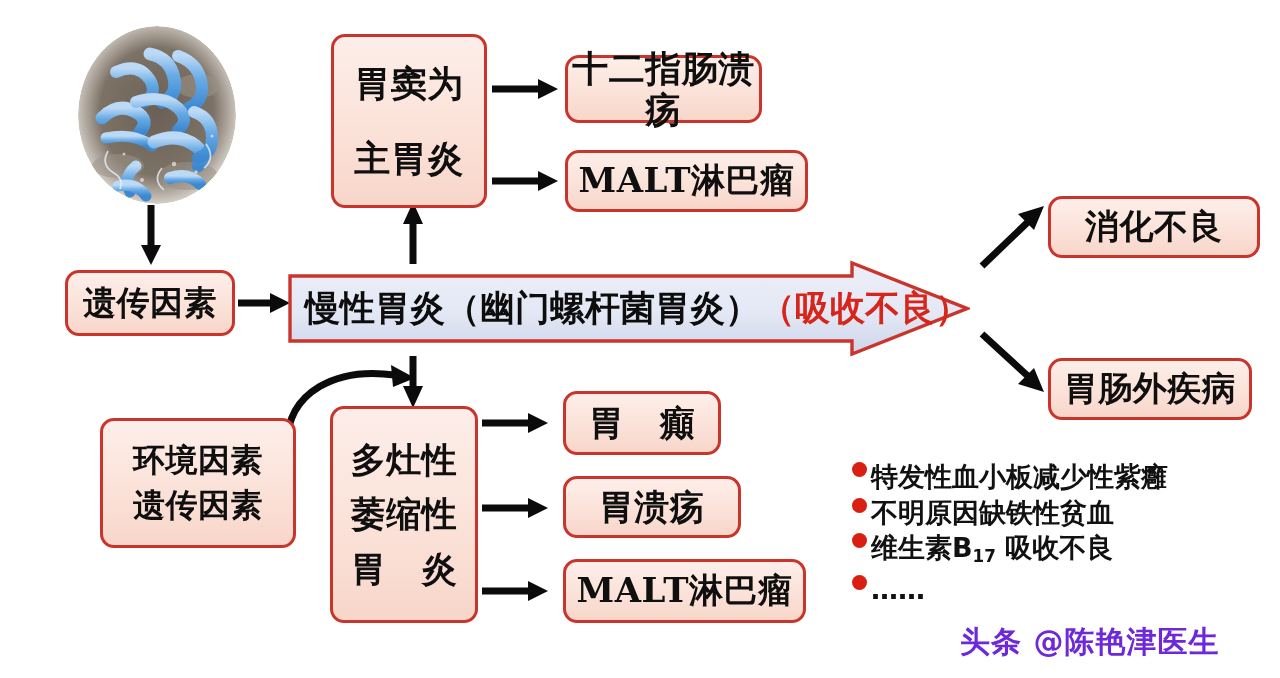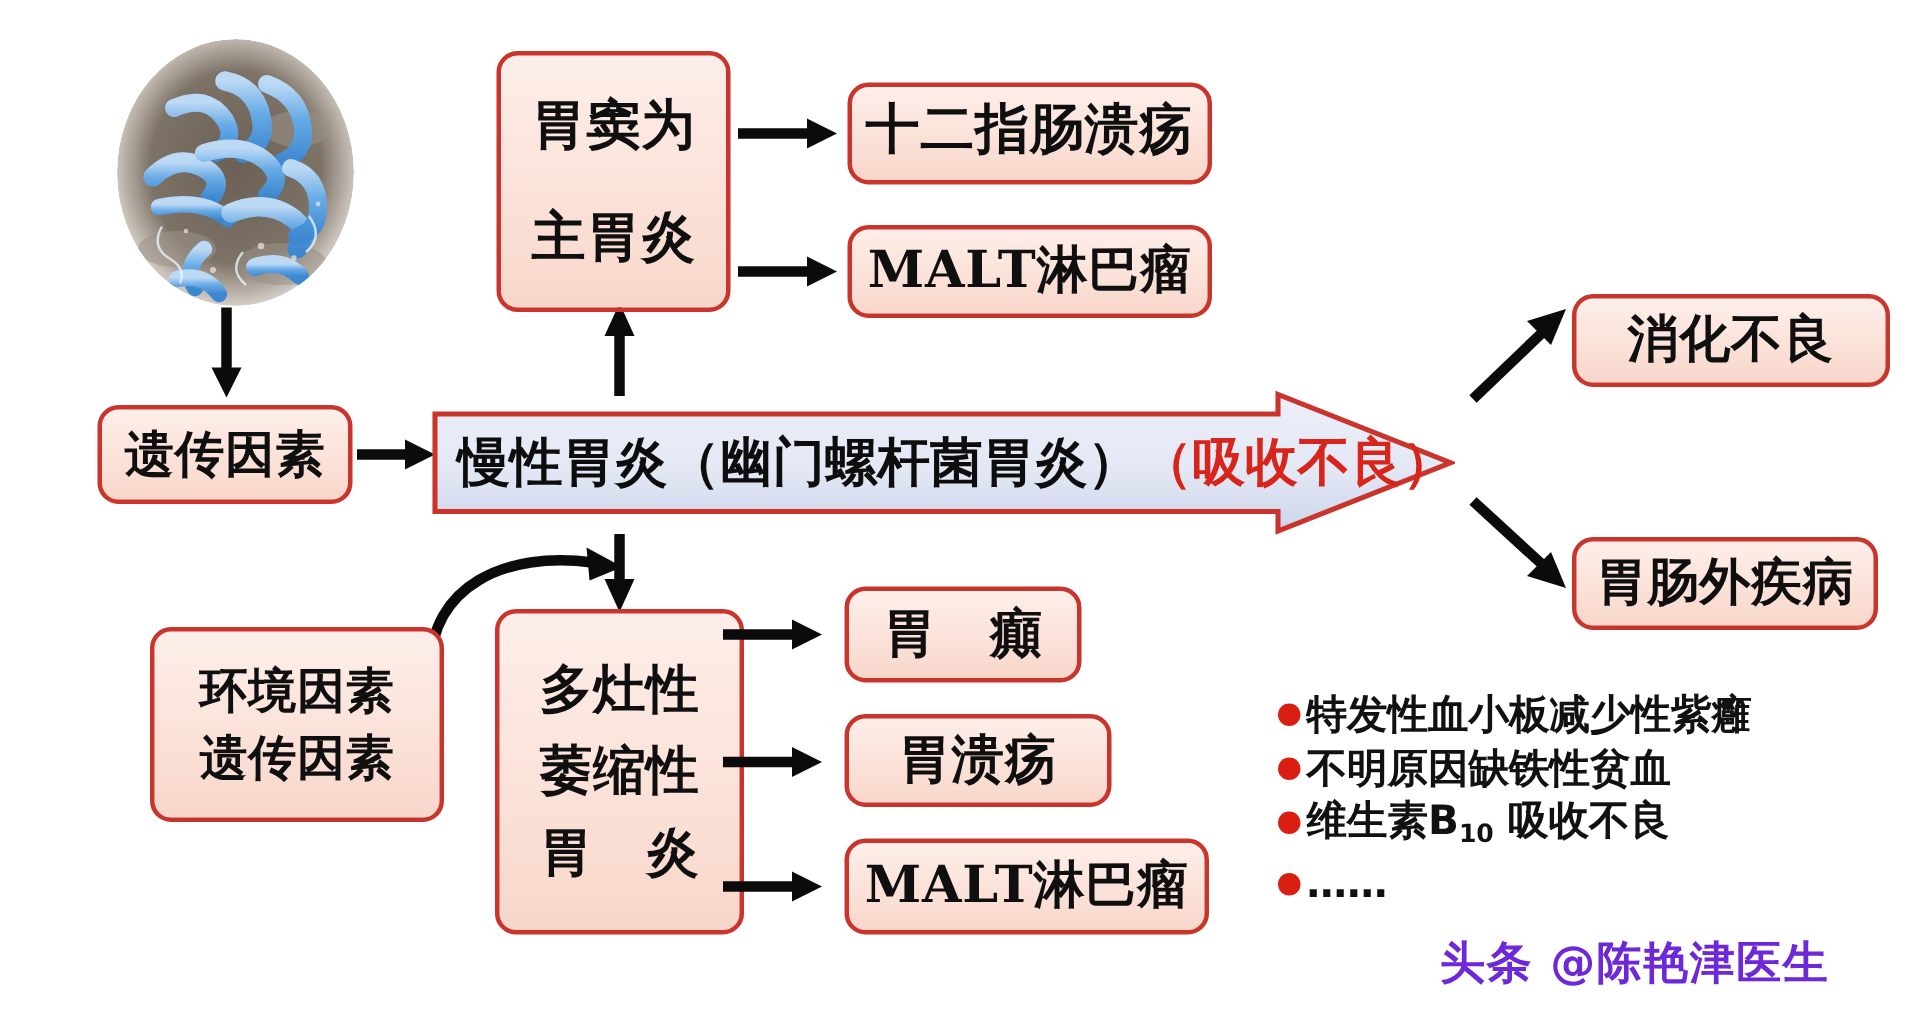--- a/index.html
+++ b/index.html
@@ -67,21 +67,20 @@
   .micrograph svg { display: block; }
 
   
   .bullets {
     position: absolute;
     display: flex;
     flex-direction: column;
   }
   .bullet-row {
     display: flex;
-    align-items: center;
     margin-bottom: 6px;
   }
   .bullet-dot {
     width: 15px;
     height: 15px;
     border-radius: 50%;
     background: #d81f12;
     flex: 0 0 auto;
     margin-right: 4px;
   }
@@ -221,21 +220,21 @@
     </svg>
   </div>
 
   <div class="arrow" style="left:492px; top:168px;">
     <svg width="68" height="26">
       <line x1="0" y1="13" x2="50" y2="13" stroke="#0b0b0b" stroke-width="7"></line>
       <polygon points="66,13 46,3 46,23" fill="#0b0b0b"></polygon>
     </svg>
   </div>
 
-  <div class="box" style="left:565px; top:55px; width:243px; height:68px; font-size:36px;font-family:Liberation Mono, monospace;">
+  <div class="box" style="left:565px; top:55px; width:197px; height:68px; font-size:36px;">
     <span class="line">十二指肠溃疡</span>
   </div>
 
   <div class="box" style="left:565px; top:150px; width:243px; height:62px; font-size:34px; font-family:'DejaVu Serif','Liberation Serif',serif;">
     <span class="line">MALT淋巴瘤</span>
   </div>
 
   <div class="arrow" style="left:400px; top:356px;">
     <svg width="26" height="54">
       <line x1="13" y1="0" x2="13" y2="34" stroke="#0b0b0b" stroke-width="7"></line>
@@ -248,21 +247,21 @@
       <path d="M12 100 C 12 46, 62 22, 120 30" stroke="#0b0b0b" stroke-width="7" fill="none" stroke-linecap="round"></path>
       <polygon points="140,33 116,20 118,42" fill="#0b0b0b"></polygon>
     </svg>
   </div>
 
   <div class="box" style="left:100px; top:418px; width:196px; height:130px; font-size:32px; flex-direction:column; gap:8px;">
     <span class="line">环境因素</span>
     <span class="line">遗传因素</span>
   </div>
 
-  <div class="box" style="left:330px; top:406px; width:166px; height:217px; font-size:35px; flex-direction:column; gap:14px;">
+  <div class="box" style="left:330px; top:406px; width:148px; height:217px; font-size:35px; flex-direction:column; gap:14px;">
     <span class="line">多灶性</span>
     <span class="line">萎缩性</span>
     <span class="line">胃　炎</span>
   </div>
 
   <div class="arrow" style="left:482px; top:410px;">
     <svg width="68" height="26">
       <line x1="0" y1="13" x2="50" y2="13" stroke="#0b0b0b" stroke-width="7"></line>
       <polygon points="66,13 46,3 46,23" fill="#0b0b0b"></polygon>
     </svg>
@@ -321,21 +320,21 @@
       <span class="bullet-text">特发性血小板减少性紫癰</span>
     </div>
 
     <div class="bullet-row">
       <span class="bullet-dot"></span>
       <span class="bullet-text">不明原因缺铁性贫血</span>
     </div>
 
     <div class="bullet-row">
       <span class="bullet-dot"></span>
-      <span class="bullet-text"><span>维生素B</span><sub>10</sub><span> 吸收不良</span></span>
+      <span class="bullet-text"><span>维生素B</span><sub>17</sub><span> 吸收不良</span></span>
     </div>
 
     <div class="bullet-row" style="margin-top:6px;">
       <span class="bullet-dot"></span>
       <span class="bullet-text">……</span>
     </div>
   </div>
 
   <div class="watermark" style="left:960px; top:622px;">
     <span>头条 @陈艳津医生</span>

